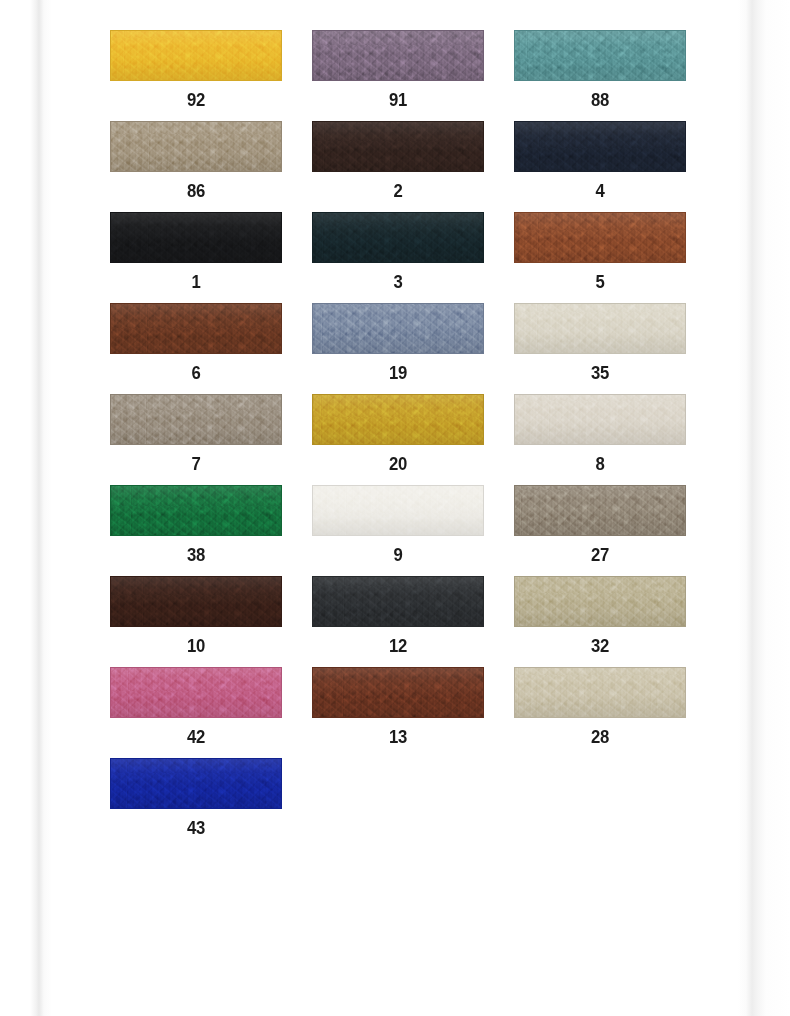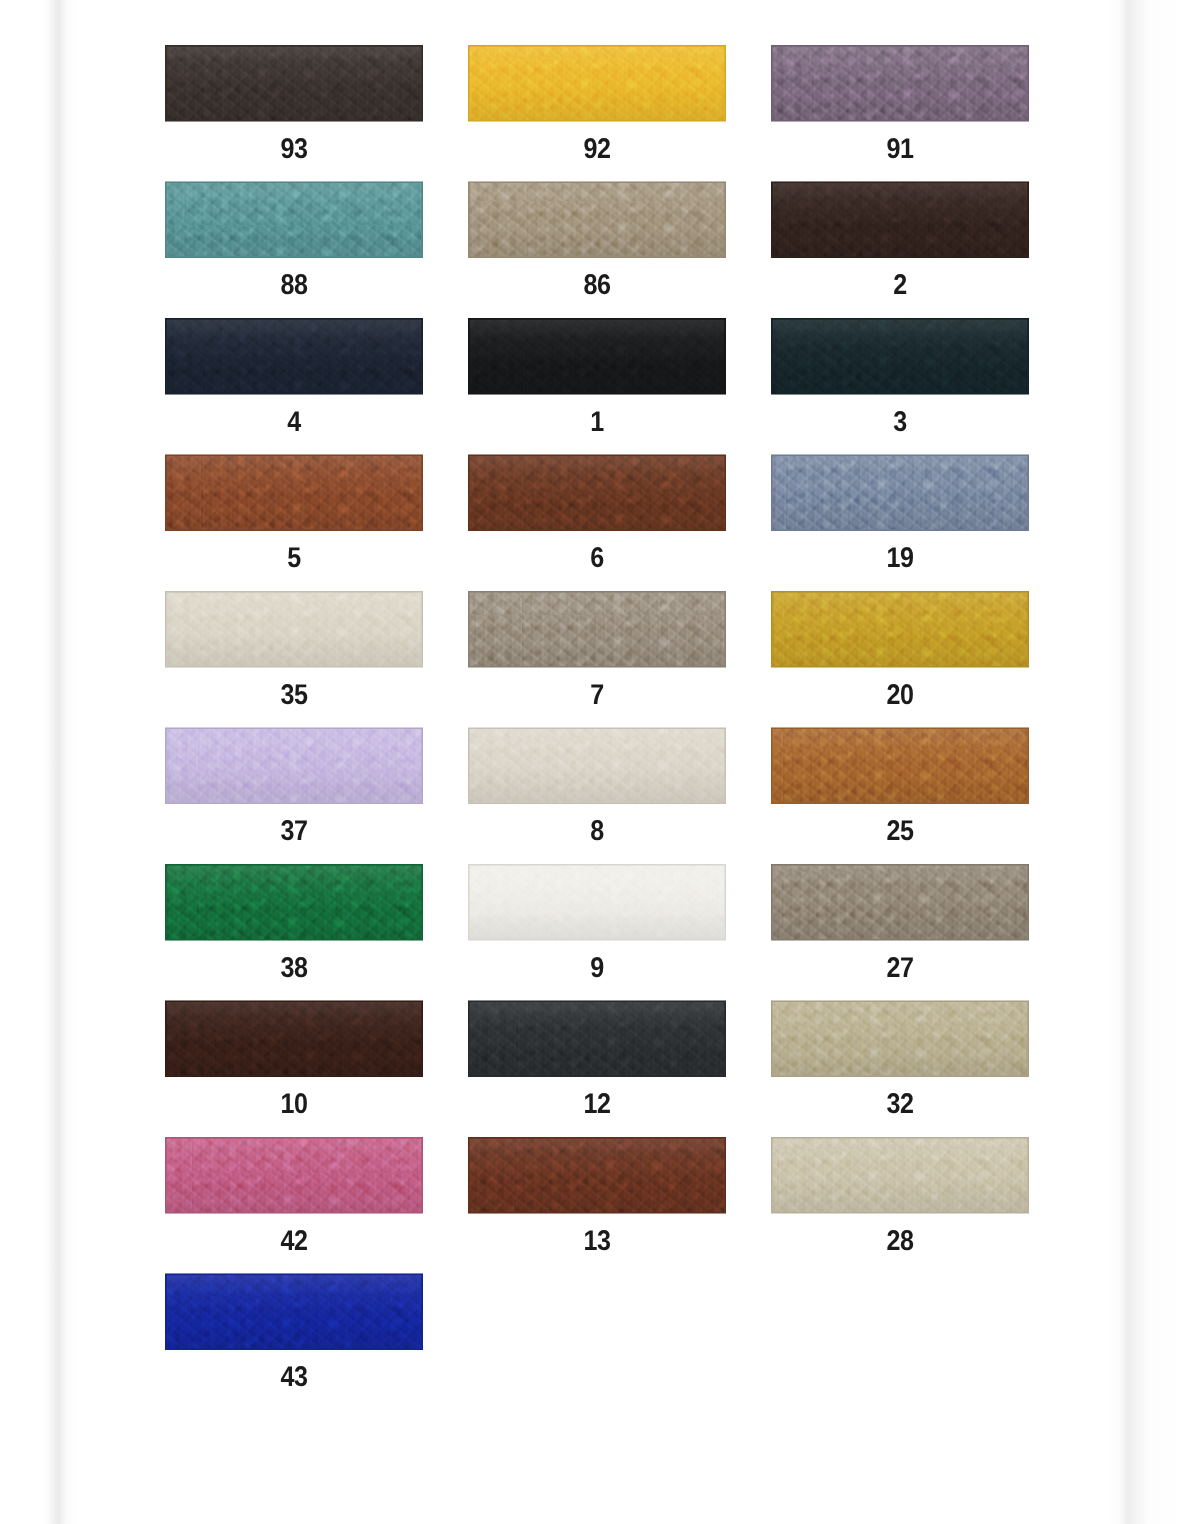--- a/index.html
+++ b/index.html
@@ -130,27 +130,20 @@
     font-stretch: condensed;
     transform: scaleX(0.88);
   }
 </style>
 </head>
 <body>
 
 <div id="page">
   <div id="grid">
       <div class="cell">
-        <div class="swatch" style="background-color: rgb(59, 50, 46);">
-          <div class="grain" style="background-position: 0px 0px;"></div>
-          <div class="sheen"></div>
-        </div>
-        <div class="label">93</div>
-      </div>
-      <div class="cell">
         <div class="swatch" style="background-color: rgb(237, 187, 44);">
           <div class="grain" style="background-position: 13px 7px;"></div>
           <div class="sheen"></div>
         </div>
         <div class="label">92</div>
       </div>
       <div class="cell">
         <div class="swatch" style="background-color: rgb(125, 106, 128);">
           <div class="grain" style="background-position: 26px 14px;"></div>
           <div class="sheen"></div>
@@ -235,41 +228,27 @@
         <div class="label">7</div>
       </div>
       <div class="cell">
         <div class="swatch" style="background-color: rgb(199, 161, 40);">
           <div class="grain" style="background-position: 8px 22px;"></div>
           <div class="sheen"></div>
         </div>
         <div class="label">20</div>
       </div>
       <div class="cell">
-        <div class="swatch" style="background-color: rgb(199, 186, 226);">
-          <div class="grain" style="background-position: 21px 29px;"></div>
-          <div class="sheen"></div>
-        </div>
-        <div class="label">37</div>
-      </div>
-      <div class="cell">
         <div class="swatch" style="background-color: rgb(221, 215, 203);">
           <div class="grain" style="background-position: 34px 6px;"></div>
           <div class="sheen"></div>
         </div>
         <div class="label">8</div>
       </div>
       <div class="cell">
-        <div class="swatch" style="background-color: rgb(169, 104, 47);">
-          <div class="grain" style="background-position: 7px 13px;"></div>
-          <div class="sheen"></div>
-        </div>
-        <div class="label">25</div>
-      </div>
-      <div class="cell">
         <div class="swatch" style="background-color: rgb(20, 113, 60);">
           <div class="grain" style="background-position: 20px 20px;"></div>
           <div class="sheen"></div>
         </div>
         <div class="label">38</div>
       </div>
       <div class="cell">
         <div class="swatch" style="background-color: rgb(241, 239, 233);">
           <div class="grain" style="background-position: 33px 27px;"></div>
           <div class="sheen"></div>

